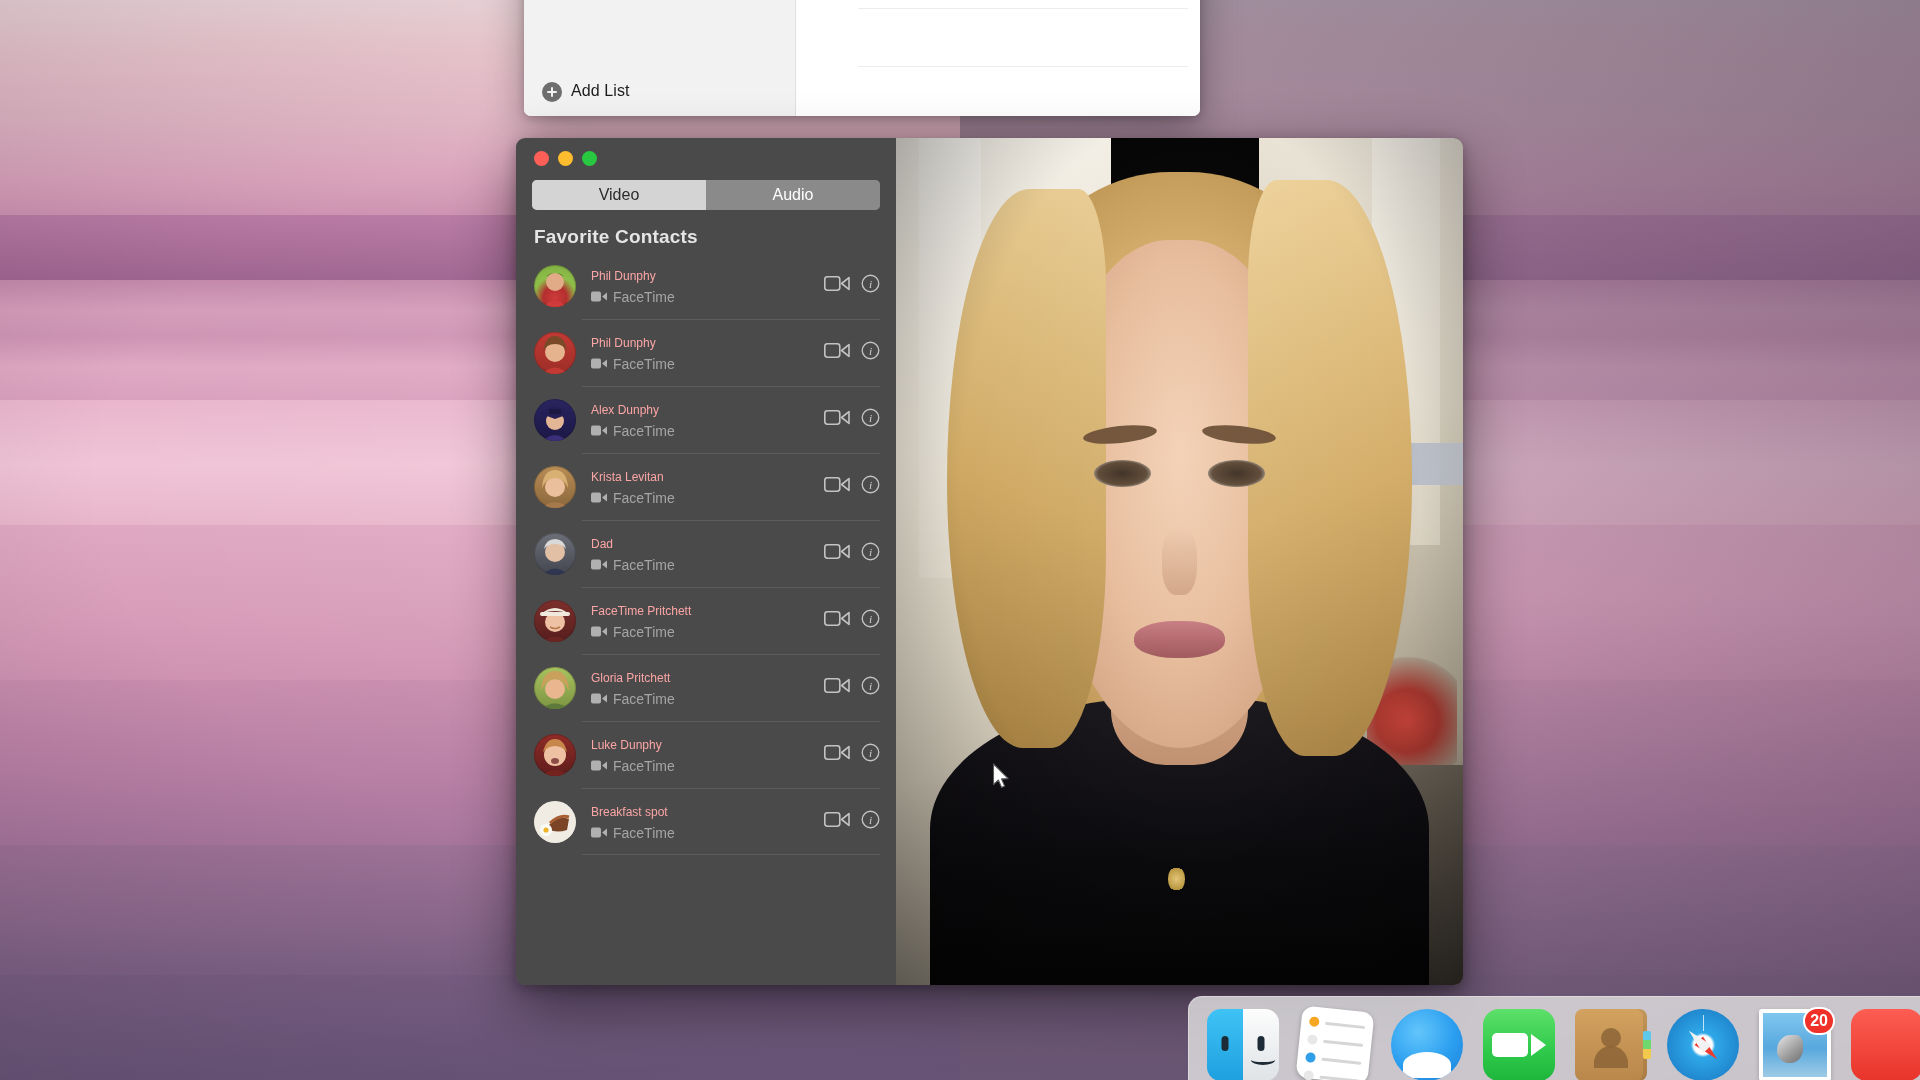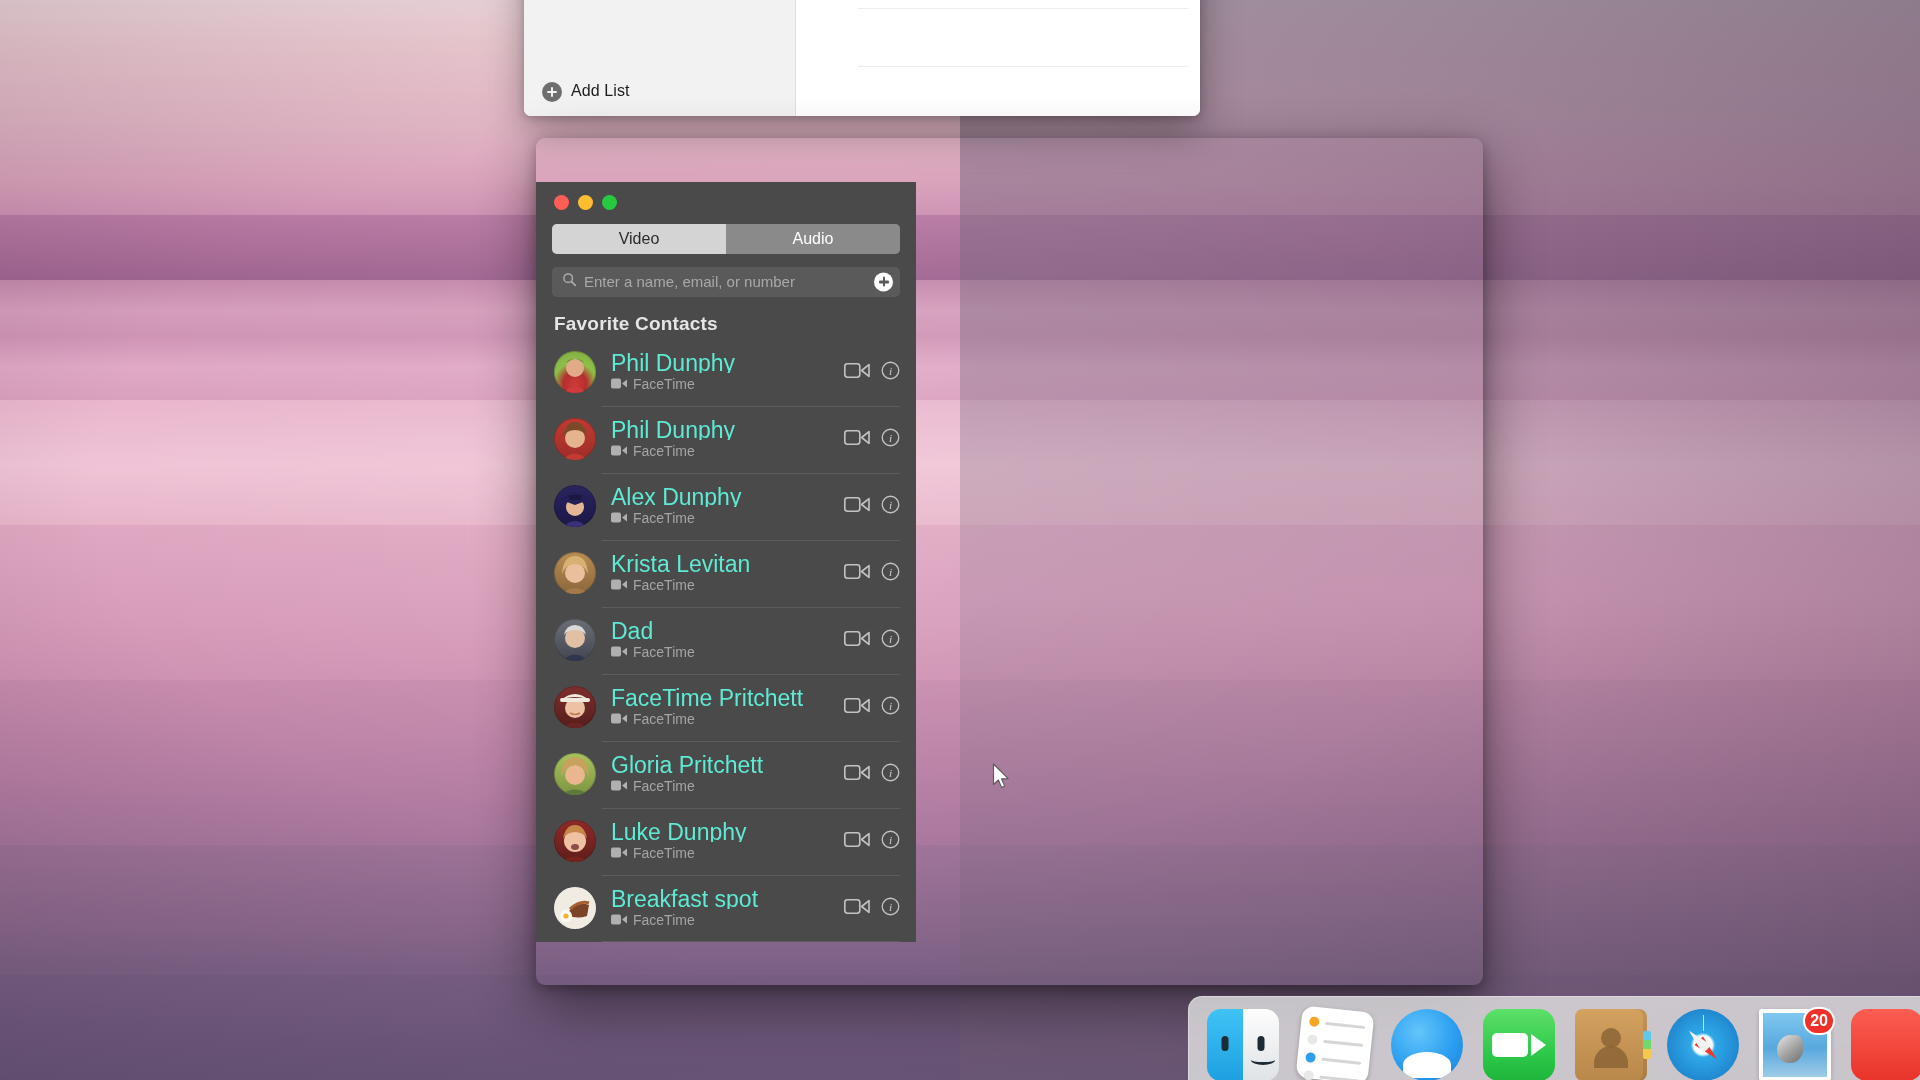--- a/index.html
+++ b/index.html
@@ -51,24 +51,23 @@
   }
   #add-list-btn .plus-circle::before { left:5px; right:5px; top:9px; height:2px; }
   #add-list-btn .plus-circle::after  { top:5px; bottom:5px; left:9px; width:2px; }
   #add-list-label { font-size:16px; color:#1d1d1d; letter-spacing:.1px; }
 
   #reminders-detail { flex:1; background:#ffffff; position:relative; }
   .rem-rule { position:absolute; left:62px; right:12px; height:1px; background:#ececec; }
 
   
   #facetime-window {
-    position:absolute; left:536px; top:138px; width:947px; height:847px;
+    position:absolute; left:516px; top:138px; width:947px; height:847px;
     border-radius:9px; overflow:hidden; display:flex;
     box-shadow:0 22px 60px rgba(0,0,0,0.48), 0 4px 14px rgba(0,0,0,0.30);
-    align-items:center;
   }
   #ft-sidebar {
     width:380px; background:#4a4a4a; display:flex; flex-direction:column;
     position:relative;
   }
   
   #traffic-lights { display:flex; gap:9px; padding:13px 0 0 18px; }
   .tl { width:15px; height:15px; border-radius:50%; }
   .tl-close    { background:#ff5f57; }
   .tl-minimize { background:#febc2e; }
@@ -129,21 +128,21 @@
     content:""; position:absolute; left:48px; right:0; bottom:0;
     height:1px; background:#5c5c5c;
   }
   .avatar {
     width:42px; height:42px; border-radius:50%; flex:0 0 auto;
     background-size:cover; background-position:center;
     box-shadow:inset 0 0 0 1px rgba(0,0,0,0.18);
   }
   .contact-text { flex:1; margin-left:15px; min-width:0; }
   .contact-name {
-    font-size:23px; color:#5eead4; line-height:20px;
+    font-size:12px; color:#fca5a5; line-height:20px;
     white-space:nowrap; overflow:hidden; text-overflow:ellipsis;
   }
   .contact-sub {
     display:flex; align-items:center; gap:6px; margin-top:3px;
     font-size:14px; color:#a5a5a5;
   }
   .ft-badge-icon { flex:0 0 auto; }
   .contact-actions { display:flex; align-items:center; gap:11px; flex:0 0 auto; }
   .video-call-icon, .info-icon { cursor:default; opacity:.88; }
 
@@ -326,32 +325,20 @@
       <span class="tl tl-close"></span>
       <span class="tl tl-minimize"></span>
       <span class="tl tl-zoom"></span>
     </div>
 
     <div id="mode-segments">
       <div class="segment inactive">Video</div>
       <div class="segment active">Audio</div>
     </div>
 
-    <div id="search-row">
-      <div id="search-field">
-        <span id="search-icon">
-          <svg width="15" height="15" viewBox="0 0 16 16">
-            <circle cx="6.6" cy="6.6" r="4.6" fill="none" stroke="#c8c8c8" stroke-width="1.6"></circle>
-            <line x1="10.2" y1="10.2" x2="14.2" y2="14.2" stroke="#c8c8c8" stroke-width="1.8" stroke-linecap="round"></line>
-          </svg>
-        </span>
-        <input id="search-input" type="text" placeholder="Enter a name, email, or number" style="">
-      </div>
-      <div id="add-contact-btn"></div>
-    </div>
 
     <div id="favorites-header">Favorite Contacts</div>
 
     <div id="contact-list">
 
       <div class="contact-row">
         <div class="avatar" style="background:radial-gradient(circle at 50% 78%, #cf3a3a 0%, #b32f2f 30%, #8fbf4a 55%, #7aa83f 100%);">
           <svg width="42" height="42" viewBox="0 0 42 42" style="display:block;border-radius:50%;">
             <circle cx="21" cy="17" r="9" fill="#e0ab86"></circle>
             <path d="M12 12 q9 -8 18 0 q-3 -4 -9 -4 q-6 0 -9 4z" fill="#2c2420"></path>

